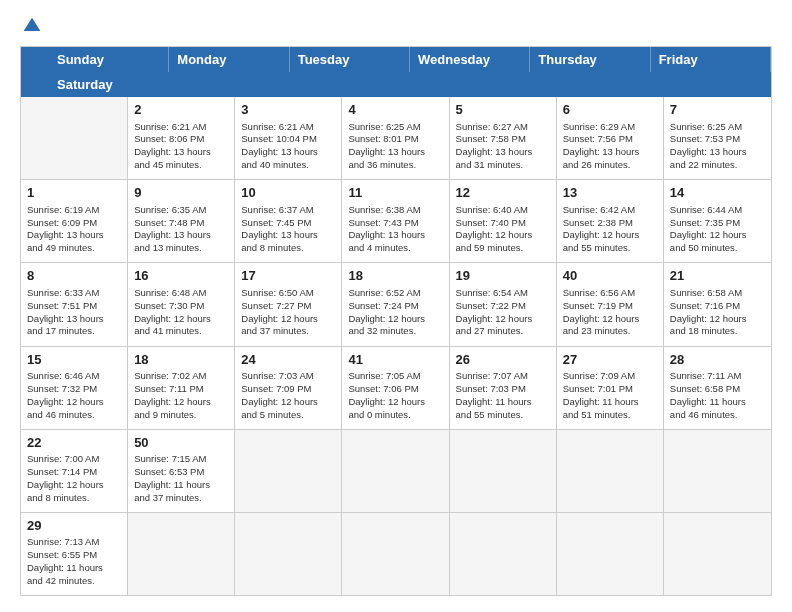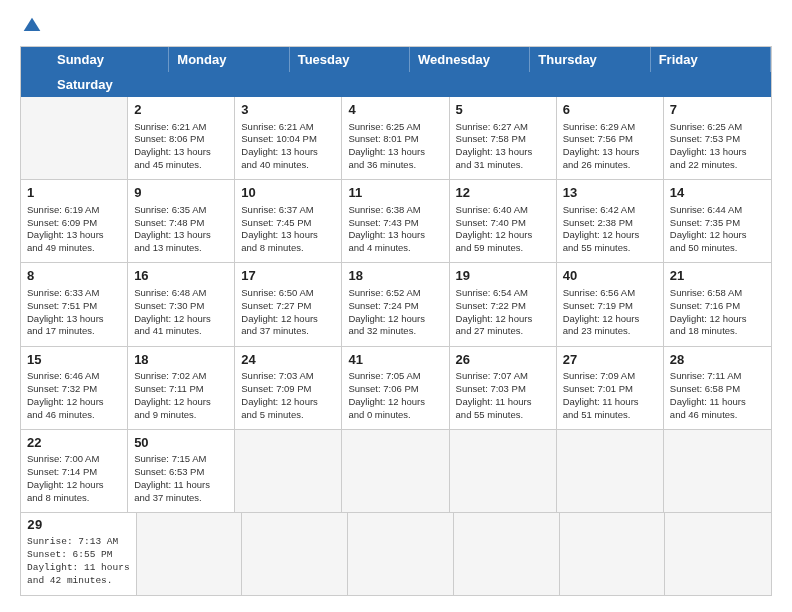--- a/index.html
+++ b/index.html
@@ -84,21 +84,21 @@
       flex: 1;
       display: flex;
       flex-direction: column;
     }
     .cal-row {
       display: grid;
       grid-template-columns: repeat(7, 1fr);
       flex: 1;
       border-bottom: 1px solid #ccc;
     }
-    .cal-row:last-child { border-bottom: none; font-family: Liberation Mono, monospace; }
+    .cal-row:last-child { border-bottom: none; }
     .cal-cell {
       padding: 4px 6px;
       border-right: 1px solid #ccc;
       font-size: 9.5px;
       color: #333;
       line-height: 1.35;
       vertical-align: top;
       background: #fff;
     }
     .cal-cell:last-child { border-right: none; }

